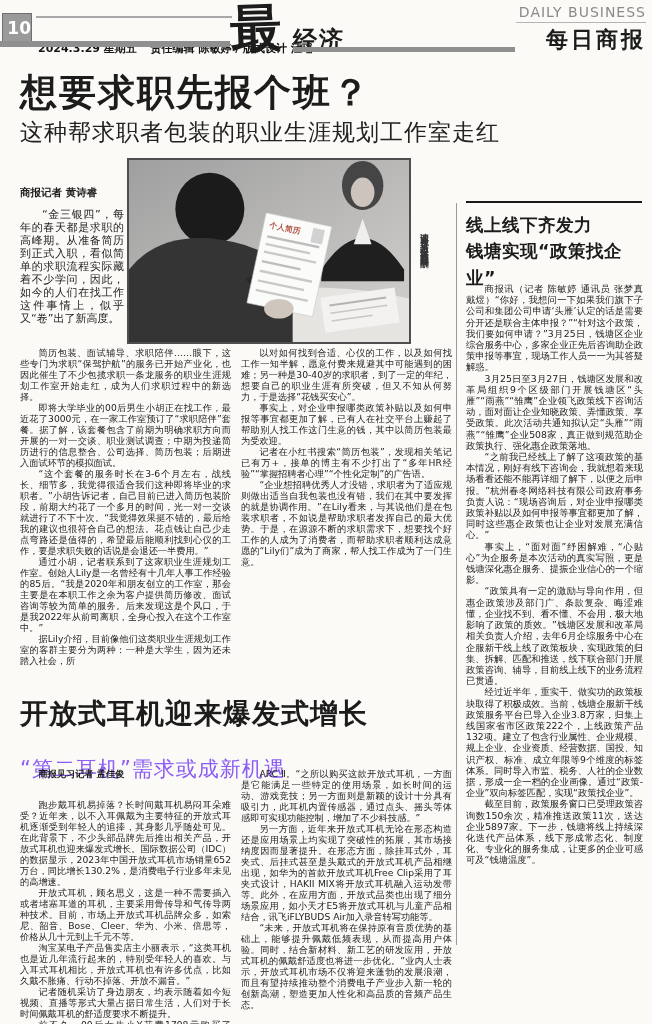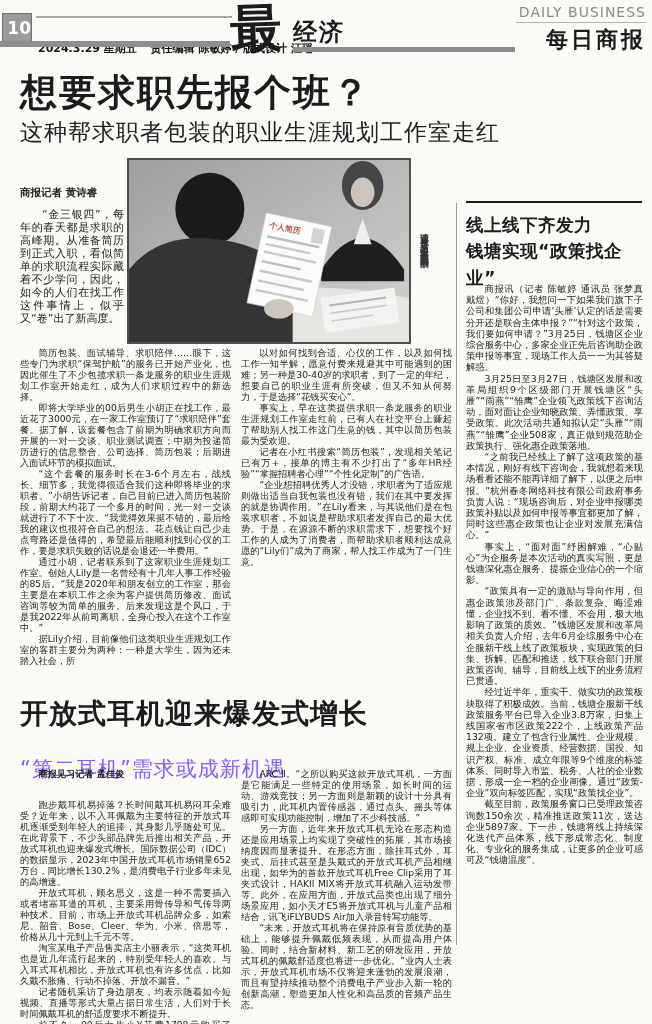--- a/index.html
+++ b/index.html
@@ -11,21 +11,21 @@
   
   .pagenum { position:absolute; left:2px; top:13px; width:30px; height:29px;
              background:#9a9a9a; border:1px solid #6f6f6f; color:#fff;
              font-size:17px; font-weight:bold; display:flex; align-items:center; justify-content:flex-end; }
   .hdr-thin-line { position:absolute; left:36px; top:16px; width:196px; height:2px; background:#a9a9a9; }
   .dateline { position:absolute; left:38px; top:41px; font-size:11px; font-weight:bold; color:#151515; white-space:nowrap; }
   .dateline .staff { margin-left:10px; }
   .bar-left { position:absolute; left:0; top:41px; width:230px; height:6px; background:#8f8f8f; }
   .logo-big { position:absolute; left:230px; top:2px; font-size:52px; font-weight:900;
               font-family:"DejaVu Serif", serif; line-height:1; transform:rotate(-2deg); }
-  .logo-small { position:absolute; left:293px; top:16px; font-size:24px; font-weight:900; letter-spacing:2px; }
+  .logo-small { position:absolute; left:293px; top:24px; font-size:24px; font-weight:900; letter-spacing:2px; }
   .bar-right { position:absolute; left:293px; top:47px; width:222px; height:5px; background:#8f8f8f; }
   .mast-en { position:absolute; right:6px; top:4px; font-size:14px; font-weight:normal;
              color:#8a8a8a; letter-spacing:1px;text-align:right; }
   .mast-line { position:absolute; right:6px; top:22px; width:130px; height:1px; background:#b5b5b5; }
   .mast-cn { position:absolute; right:6px; top:25px; font-size:22px; font-weight:900; letter-spacing:3px; }
 
   
   .headline-1 { position:absolute; left:20px; top:68px; font-size:37px; font-weight:900; letter-spacing:2px; }
   .subhead-1 { position:absolute; left:20px; top:117px; font-size:23px; font-weight:400; letter-spacing:1px; color:#222; }
   .byline-1 { position:absolute; left:20px; top:186px; font-size:10.5px; font-weight:bold; }
@@ -130,21 +130,21 @@
 
   <div class="bodycol col-a1">
     <p>简历包装、面试辅导、求职陪伴……眼下，这些专门为求职“保驾护航”的服务已开始产业化，也因此催生了不少包揽求职一条龙服务的职业生涯规划工作室开始走红，成为人们求职过程中的新选择。</p>
     <p>即将大学毕业的00后男生小胡正在找工作，最近花了3000元，在一家工作室预订了“求职陪伴”套餐。据了解，该套餐包含了前期为明确求职方向而开展的一对一交谈、职业测试调查；中期为投递简历进行的信息整合、公司选择、简历包装；后期进入面试环节的模拟面试。</p>
     <p>“这个套餐的服务时长在3-6个月左右，战线长、细节多，我觉得很适合我们这种即将毕业的求职者。”小胡告诉记者，自己目前已进入简历包装阶段，前期大约花了一个多月的时间，光一对一交谈就进行了不下十次。“我觉得效果挺不错的，最后给我的建议也很符合自己的想法。花点钱让自己少走点弯路还是值得的，希望最后能顺利找到心仪的工作，要是求职失败的话说是会退还一半费用。”</p>
     <p>通过小胡，记者联系到了这家职业生涯规划工作室。创始人Lily是一名曾经有十几年人事工作经验的85后。“我是2020年和朋友创立的工作室，那会主要是在本职工作之余为客户提供简历修改、面试咨询等较为简单的服务。后来发现这是个风口，于是我2022年从前司离职，全身心投入在这个工作室中。”</p>
     <p>据Lily介绍，目前像他们这类职业生涯规划工作室的客群主要分为两种：一种是大学生，因为还未踏入社会，所</p>
   </div>
   <div class="bodycol col-a2">
     <p>以对如何找到合适、心仪的工作，以及如何找工作一知半解，愿意付费来规避其中可能遇到的困难；另一种是30-40岁的求职者，到了一定的年纪，想要自己的职业生涯有所突破，但又不知从何努力，于是选择“花钱买安心”。</p>
-    <p>事实上，早在这类提供求职一条龙服务的职业生涯规划工作室走红前，已有人在社交平台上赚起了帮助别人找工作这门生意的钱，其中以简历包装最为受欢迎。</p>
+    <p>事实上，对企业申报哪类政策补贴以及如何申报等事宜都更加了解，已有人在社交平台上赚起了帮助别人找工作这门生意的钱，其中以简历包装最为受欢迎。</p>
     <p>记者在小红书搜索“简历包装”，发现相关笔记已有万+，接单的博主有不少打出了“多年HR经验”“掌握招聘者心理”“个性化定制”的广告语。</p>
     <p>“企业想招聘优秀人才没错，求职者为了适应规则做出适当自我包装也没有错，我们在其中要发挥的就是协调作用。”在Lily看来，与其说他们是在包装求职者，不如说是帮助求职者发挥自己的最大优势。于是，在源源不断的求职需求下，想要找个好工作的人成为了消费者，而帮助求职者顺利达成意愿的“Lily们”成为了商家，帮人找工作成为了一门生意。</p>
   </div>
 
   <h1 class="headline-2">开放式耳机迎来爆发式增长</h1>
   <h2 class="subhead-2">“第二耳机”需求或成新机遇</h2>
 
   <div class="bodycol col-b1">
     <div class="byline-2">商报见习记者 孟佳俊</div>
     <p>跑步戴耳机易掉落？长时间戴耳机易闷耳朵难受？近年来，以不入耳佩戴为主要特征的开放式耳机逐渐受到年轻人的追捧，其身影几乎随处可见。在此背景下，不少头部品牌先后推出相关产品，开放式耳机也迎来爆发式增长。国际数据公司（IDC）的数据显示，2023年中国开放式耳机市场销量652万台，同比增长130.2%，是消费电子行业多年未见的高增速。</p>

